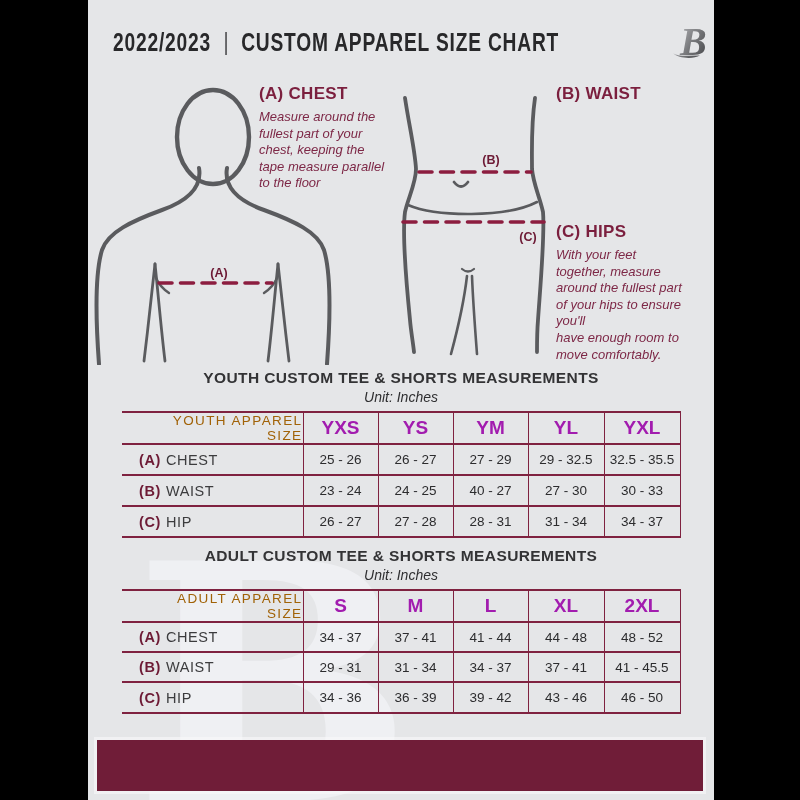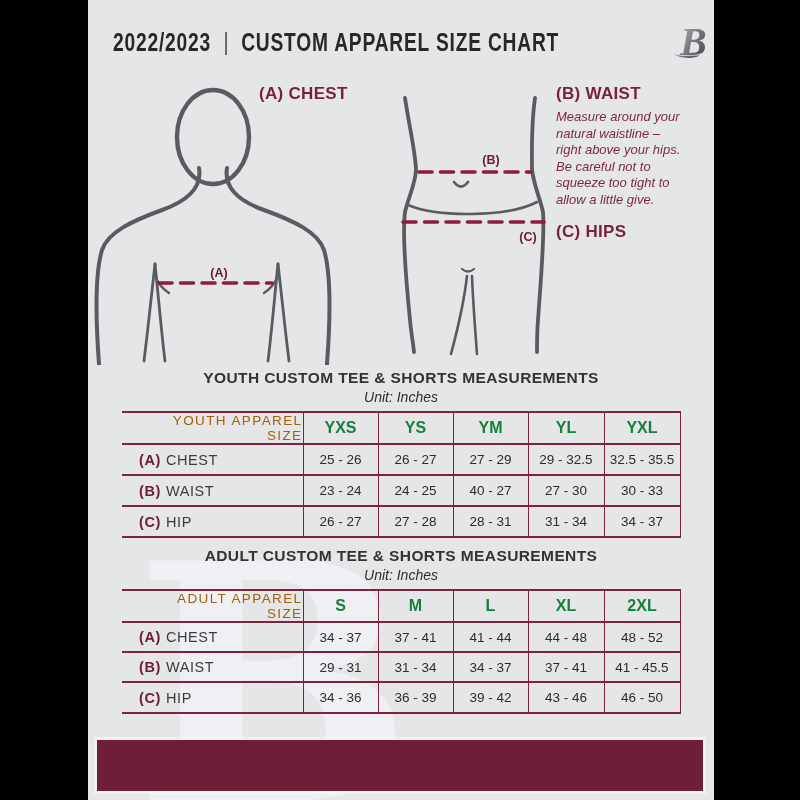--- a/index.html
+++ b/index.html
@@ -31,21 +31,21 @@
   .section-title{position:absolute;left:0;width:626px;text-align:center;font-weight:bold;
                  font-size:15.5px;letter-spacing:.4px;color:#333335;z-index:2;}
   .section-unit{position:absolute;left:0;width:626px;text-align:center;font-style:italic;
                 font-size:14px;color:#2f2f31;z-index:2;}
   table.size-table{position:absolute;left:34px;width:558px;border-collapse:collapse;
                    table-layout:fixed;z-index:2;}
   .size-table td,.size-table th{padding:0;border-top:2px solid #7f2240;overflow:hidden;}
   .size-table tr:last-child td{border-bottom:2px solid #7f2240;margin-top:8px;}
   .size-table td+td,.size-table th+th{border-left:1.6px solid #7f2240;}
   .size-table td:last-child,.size-table th:last-child{border-right:1.6px solid #7f2240;}
-  .size-table th{font-weight:bold;font-size:16px;color:#15803d;text-align:center;}
+  .size-table th{font-weight:bold;font-size:19px;color:#a21caf;text-align:center;}
   .size-table th.size-name-col{font-weight:normal;font-size:13.5px;letter-spacing:1.4px;
                                color:#a16207;text-align:right;padding-left:17px;}
   .size-table td{font-size:13.5px;color:#2c2c2e;text-align:center;}
   .size-table td.row-label{text-align:left;padding-left:17px;font-size:14.5px;
                            letter-spacing:.6px;color:#3c3c3e;}
   .row-prefix{font-weight:bold;color:#6d1a35;margin-right:5px;}
 
   
   .footer-bar{position:absolute;left:9px;top:740px;width:606px;height:51px;background:#701d38;
               box-shadow:0 0 0 3px rgba(248,248,250,.6);z-index:2;}
@@ -82,30 +82,36 @@
           </defs>
           <text x="9" y="35" font-family="'Liberation Serif',serif" font-style="italic" font-weight="bold" font-size="40" fill="url(#metal)">B</text>
           <path d="M2 21.5 H 15" stroke="url(#metal)" stroke-width="2.4" fill="none"></path>
           <path d="M2 33 C 7 38.5, 22 39.5, 29 35.5 L 13.5 35.8 C 7 35.5, 3.5 34.5, 2 33 Z" fill="url(#metal)"></path>
         </svg>
 
       </div>
     </div>
 
     <div class="guide-heading" style="left:171px;top:84px;">(A) CHEST</div>
+    <div class="guide-desc" style="left:171px;top:109px;width:158px;">Measure around the
+fullest part of your
+chest, keeping the
+tape measure parallel
+to the floor</div>
 
     <div class="guide-heading" style="left:468px;top:84px;">(B) WAIST</div>
-    <div class="guide-desc" style="left:468px;top:109px;width:160px;">Measure around your
-natural waistline –
-right above your hips.
-Be careful not to
-squeeze too tight to
-allow a little give.</div>
 
     <div class="guide-heading" style="left:468px;top:222px;">(C) HIPS</div>
+    <div class="guide-desc" style="left:468px;top:247px;width:166px;">With your feet
+together, measure
+around the fullest part
+of your hips to ensure
+you'll
+have enough room to
+move comfortably.</div>
 
     <svg class="figures-svg" width="626" height="285" viewBox="0 0 626 285" fill="none" stroke-linecap="round" stroke-linejoin="round">
 
       <g stroke="#5a5b5e">
         <ellipse cx="125" cy="57" rx="36" ry="47" stroke-width="4.4"></ellipse>
         <path d="M 111,88 C 114,106 102,120 74,130 C 44,141 20,152 14,170 C 8,190 7,230 11,284" stroke-width="4"></path>
         <path d="M 139,88 C 136,106 148,120 176,130 C 206,141 230,152 236,170 C 242,190 243,230 239,284" stroke-width="4"></path>
         <path d="M 67,184 C 64,212 60,248 56,281" stroke-width="2.8"></path>
         <path d="M 67,184 C 70,212 73,248 77,281" stroke-width="2.8"></path>
         <path d="M 68,198 C 71,205 75,209 81,213" stroke-width="2.4"></path>

